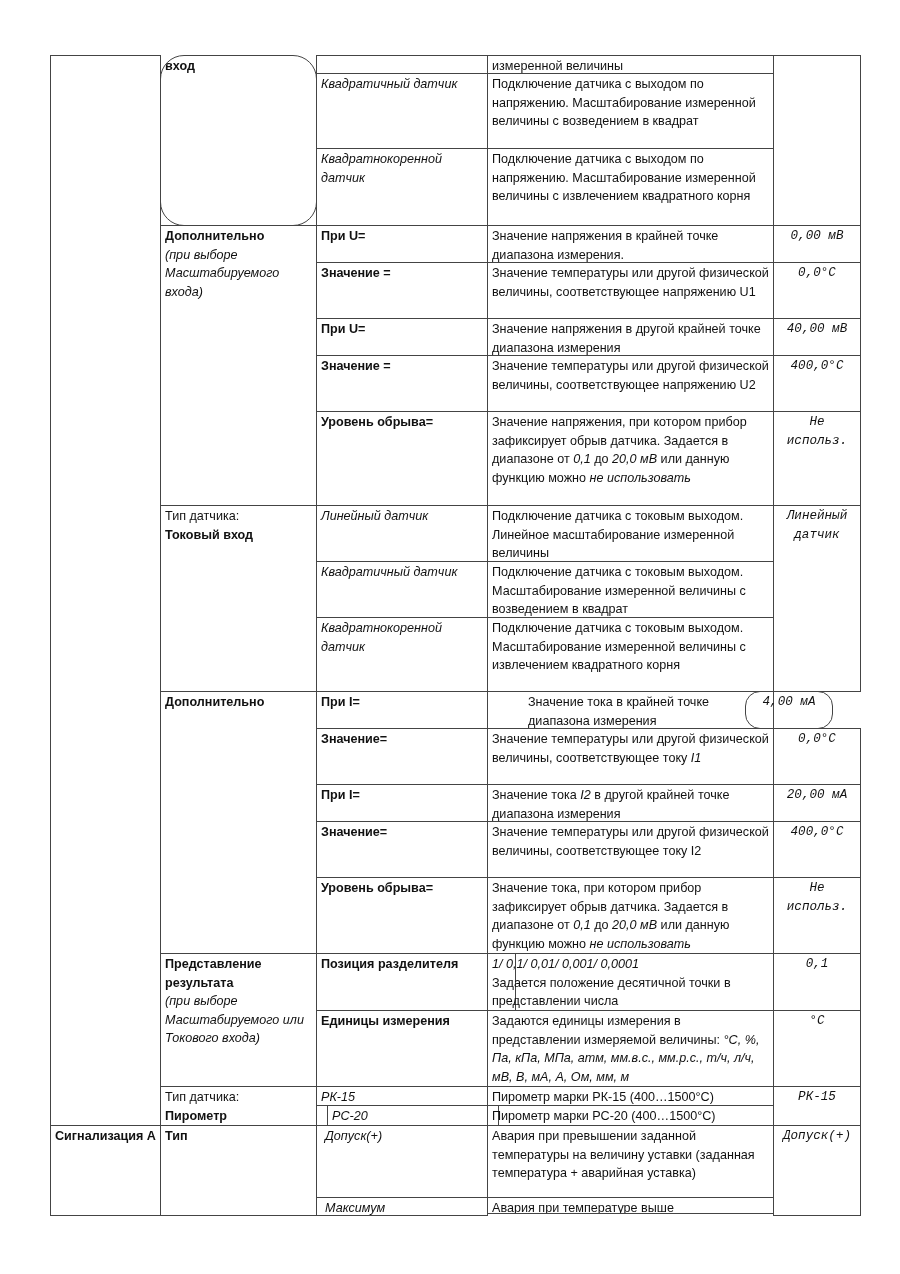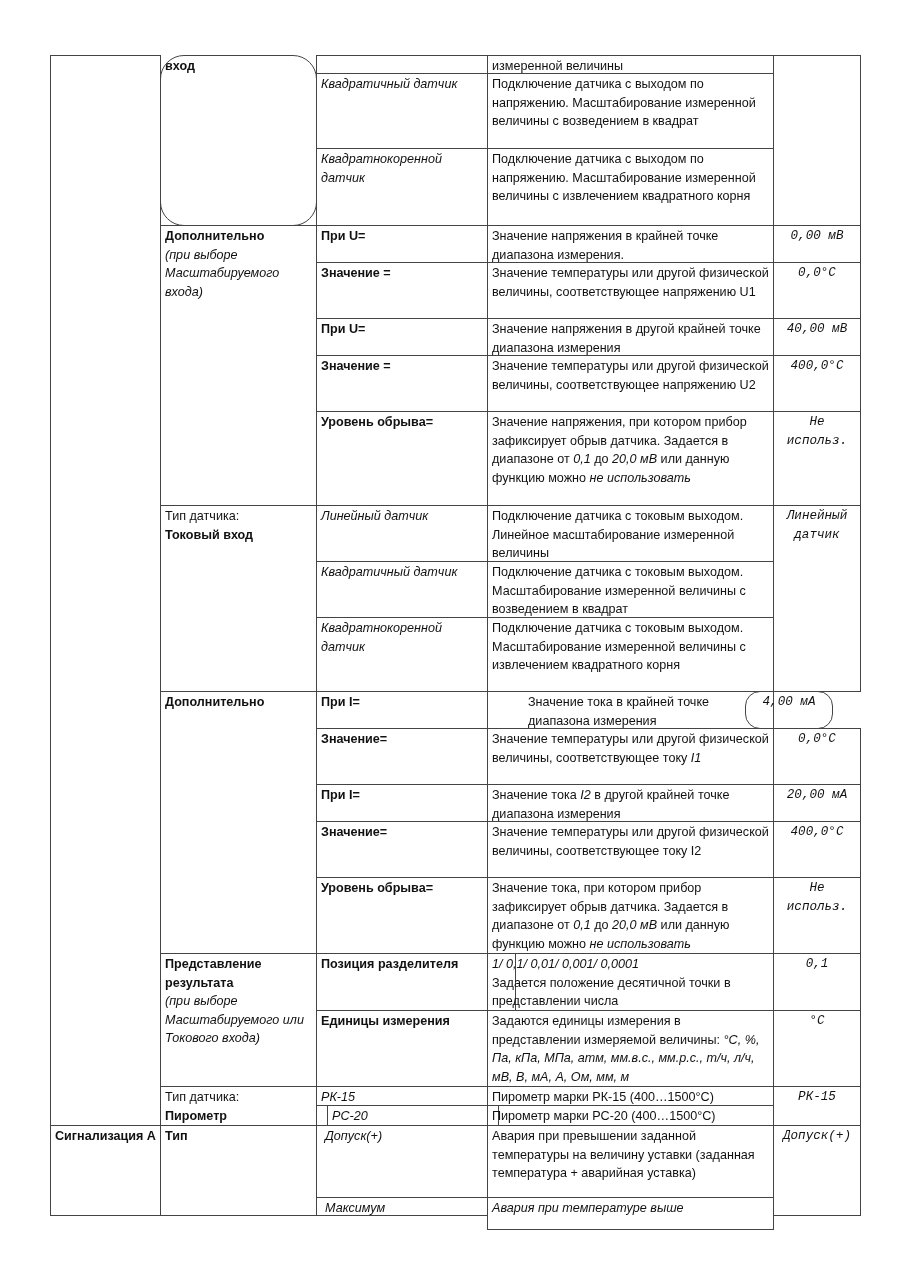--- a/index.html
+++ b/index.html
@@ -108,16 +108,16 @@
   <div class="cell i" style="left:266px;top:1031px;width:172px;height:20px;"><span>РК-15</span></div>
   <div class="cell" style="left:437px;top:1031px;width:287px;height:20px;"><span>Пирометр марки  РК-15 (400…1500°С)</span></div>
   <div class="cell i" style="left:277px;top:1050px;width:172px;height:21px;"><span>РС-20</span></div>
   <div class="cell" style="left:437px;top:1050px;width:287px;height:21px;"><span>Пирометр марки  РС-20 (400…1500°С)</span></div>
   <div class="cell i c" style="left:723px;top:1031px;width:88px;height:40px;"><span>РК-15</span></div>
 
   <div class="cell b" style="left:110px;top:1070px;width:157px;height:91px;"><span>Тип</span></div>
   <div class="cell i" style="left:266px;top:1070px;width:172px;height:73px;padding-left:8px;"><span>Допуск(+)</span></div>
   <div class="cell" style="left:437px;top:1070px;width:287px;height:73px;"><span>Авария при превышении заданной температуры на величину уставки (заданная температура + аварийная уставка)</span></div>
   <div class="cell i" style="left:266px;top:1142px;width:172px;height:19px;padding-left:8px;"><span>Максимум</span></div>
-  <div class="cell" style="left:437px;top:1142px;width:287px;height:33px;font-style:italic;"><span>Авария при температуре выше</span></div>
+  <div class="cell" style="left:437px;top:1142px;width:287px;height:17px;"><span>Авария при температуре выше</span></div>
   <div class="cell i c" style="left:723px;top:1070px;width:88px;height:91px;"><span>Допуск(+)</span></div>
 
 </div>
 
 </body></html>

